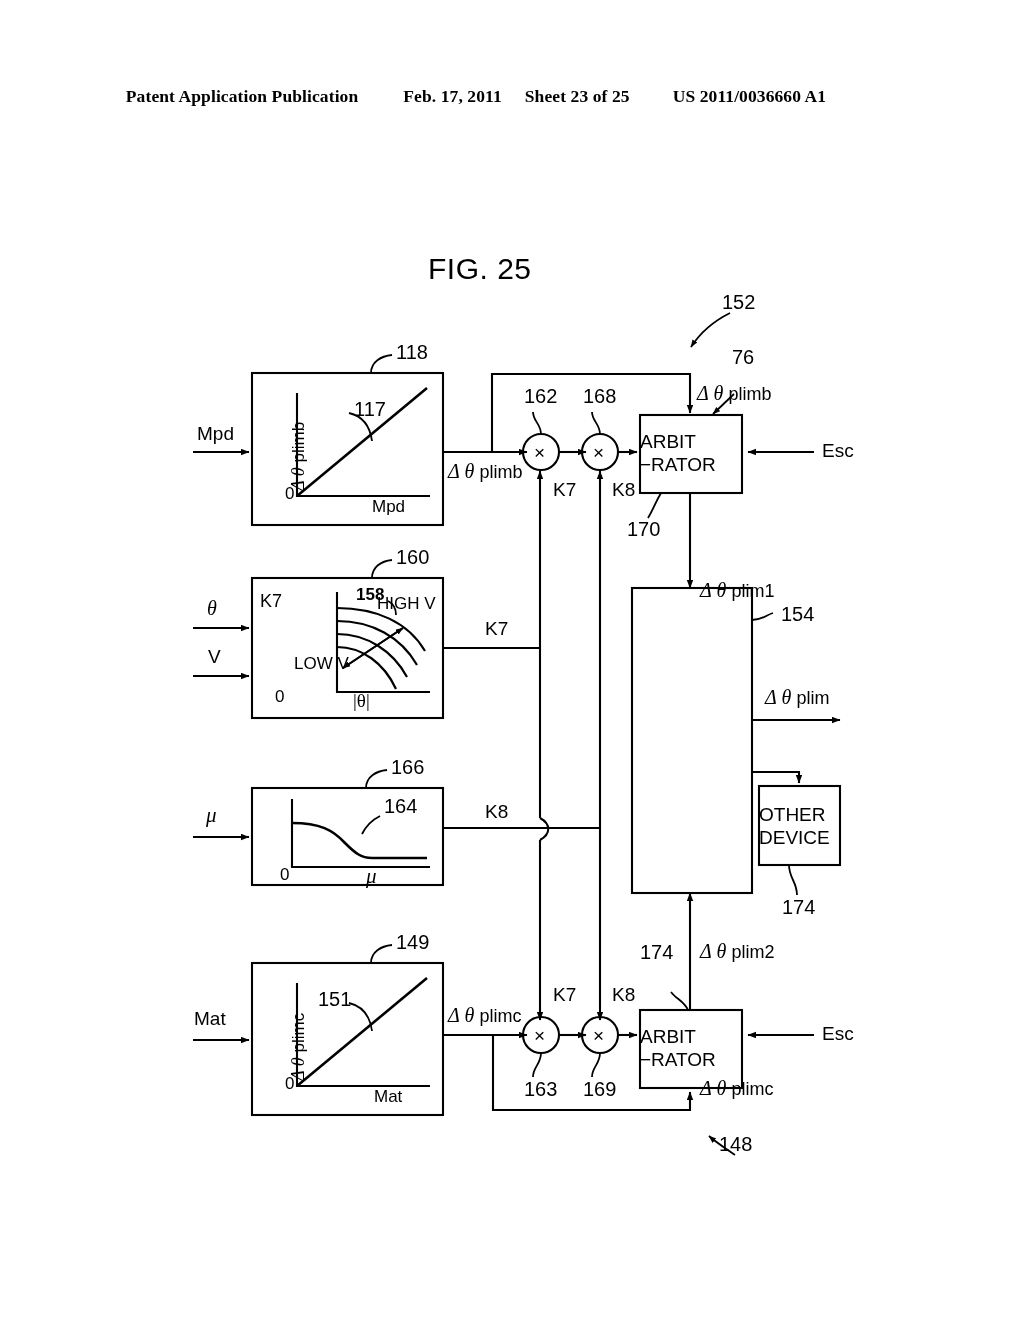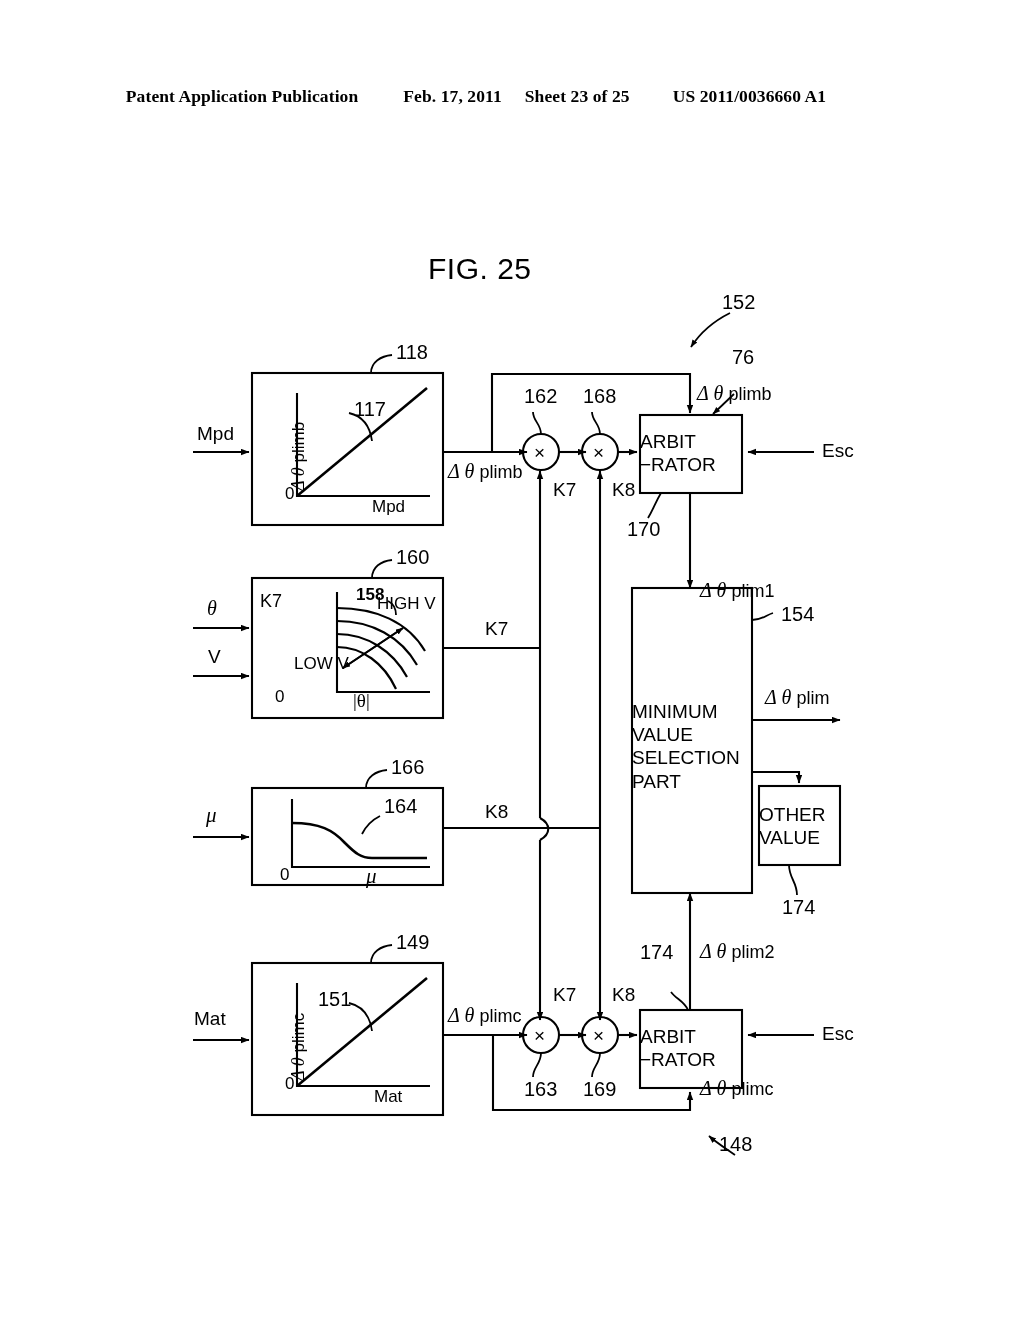--- a/index.html
+++ b/index.html
@@ -311,31 +311,25 @@
   <div class="lbl" style="left:485px; top:802px;">K8</div>
   <div class="lbl" style="left:553px; top:985px;">K7</div>
   <div class="lbl" style="left:612px; top:985px;">K8</div>
 
   <div class="boxtext" style="left:640px; top:430px; width:102px;">
     <span>ARBIT</span><br>
     <span>−RATOR</span>
   </div>
   <div class="lbl num" style="left:627px; top:519px;">170</div>
 
-  <div class="boxtext" style="left:632px; top:700px; width:120px;">
-    <span>MINIMUM</span><br>
-    <span>VALUE</span><br>
-    <span>SELECTION</span><br>
-    <span>PART</span>
-  </div>
   <div class="lbl num" style="left:781px; top:604px;text-align:center;">154</div>
 
   <div class="boxtext" style="left:759px; top:803px; width:81px;">
     <span>OTHER</span><br>
-    <span>VALUE</span>
+    <span>DEVICE</span>
   </div>
   <div class="lbl num" style="left:782px; top:897px;">174</div>
 
   <div class="boxtext" style="left:640px; top:1025px; width:102px;">
     <span>ARBIT</span><br>
     <span>−RATOR</span>
   </div>
   <div class="lbl num" style="left:640px; top:942px;">174</div>
 
   <div class="lbl num" style="left:722px; top:292px;">152</div>

